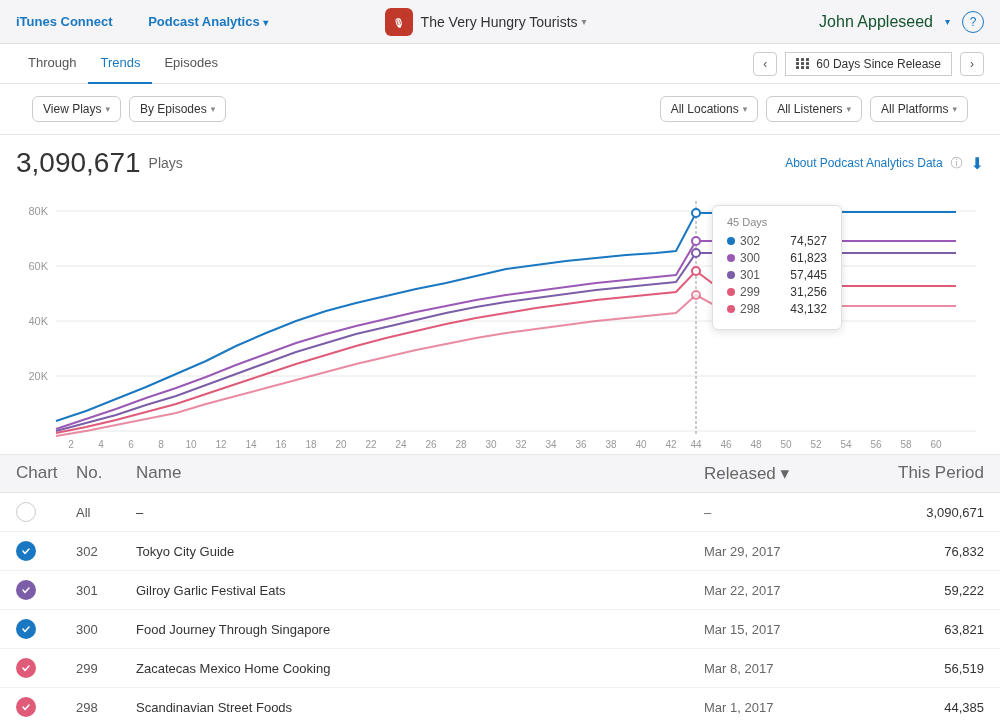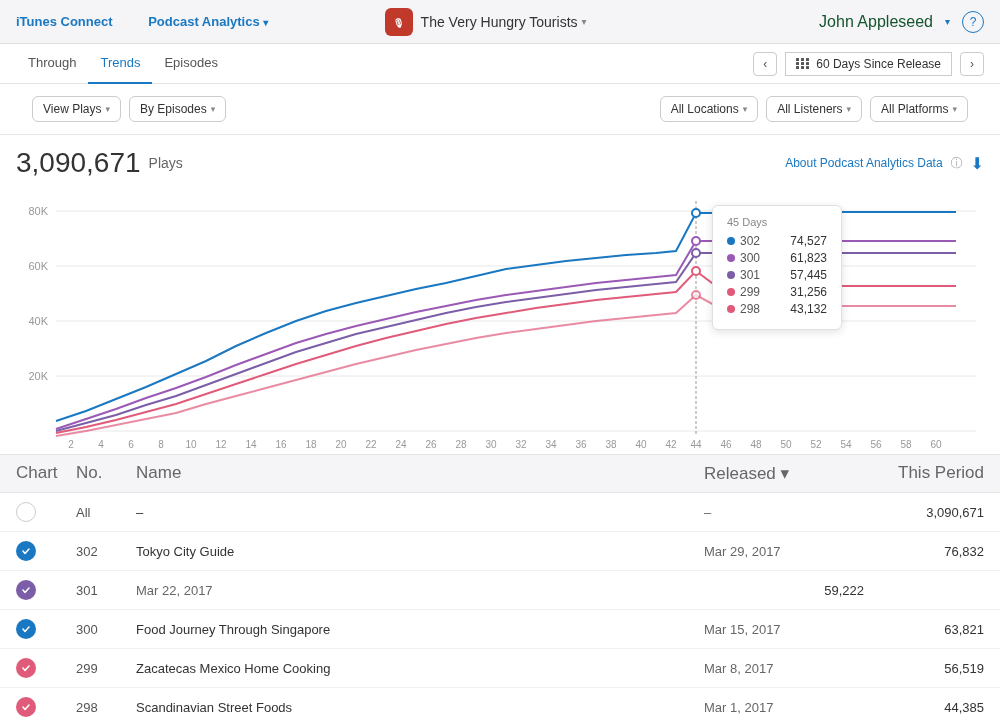--- a/index.html
+++ b/index.html
@@ -329,20 +329,21 @@
 
   <div class="table-row">
     <div>
       <div class="check-circle purple">
         <svg viewBox="0 0 10 10" fill="none">
             <polyline points="2,5 4,7.5 8,3" stroke="white" stroke-width="1.5" stroke-linecap="round" stroke-linejoin="round"></polyline>
           </svg>
       </div>
     </div>
     <span class="col-num">301</span>
+    <span class="col-name">Gilroy Garlic Festival Eats</span>
     <span class="col-date">Mar 22, 2017</span>
     <span class="col-right col-val">59,222</span>
   </div>
 
   <div class="table-row">
     <div>
       <div class="check-circle" style="background:#1a78c2;">
         <svg viewBox="0 0 10 10" fill="none">
             <polyline points="2,5 4,7.5 8,3" stroke="white" stroke-width="1.5" stroke-linecap="round" stroke-linejoin="round"></polyline>
           </svg>

